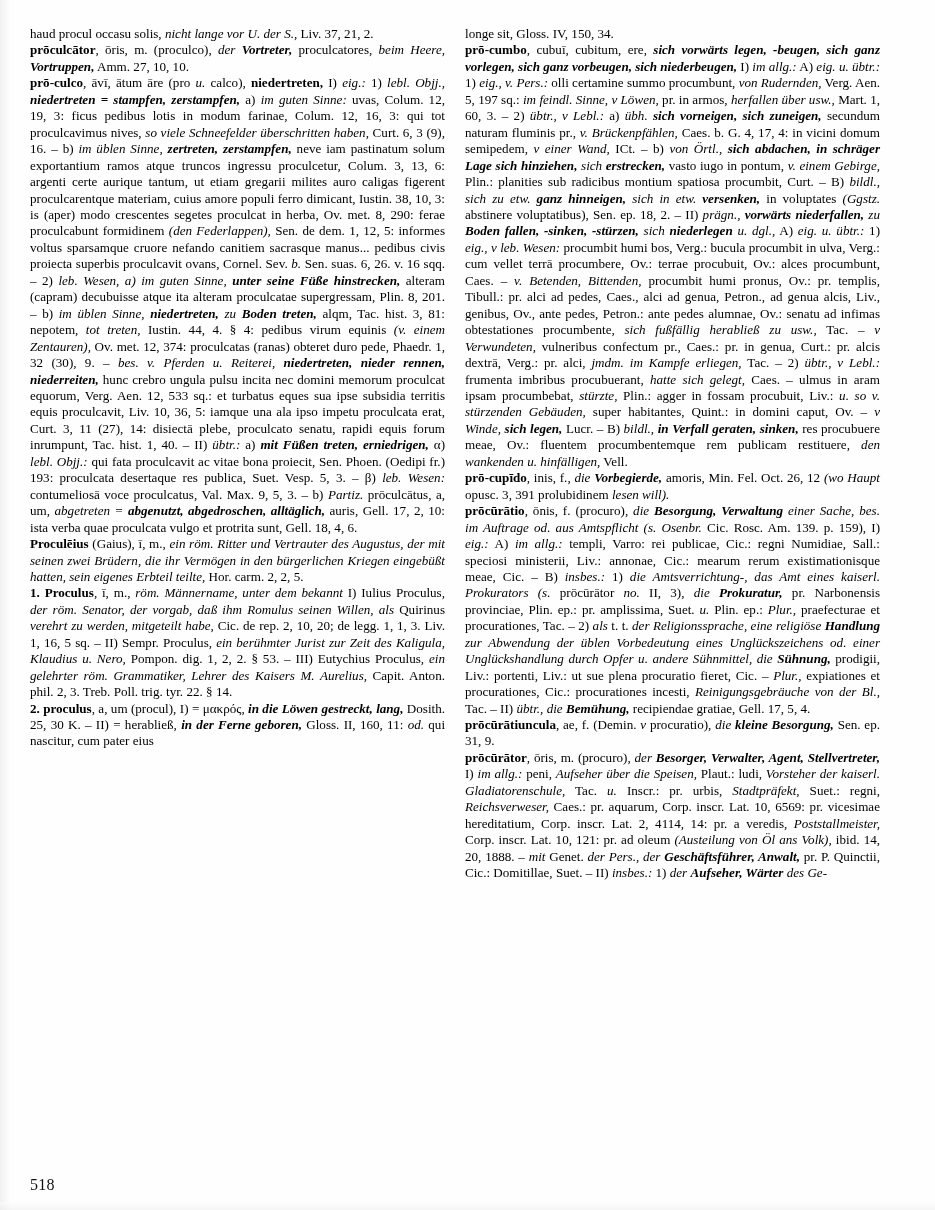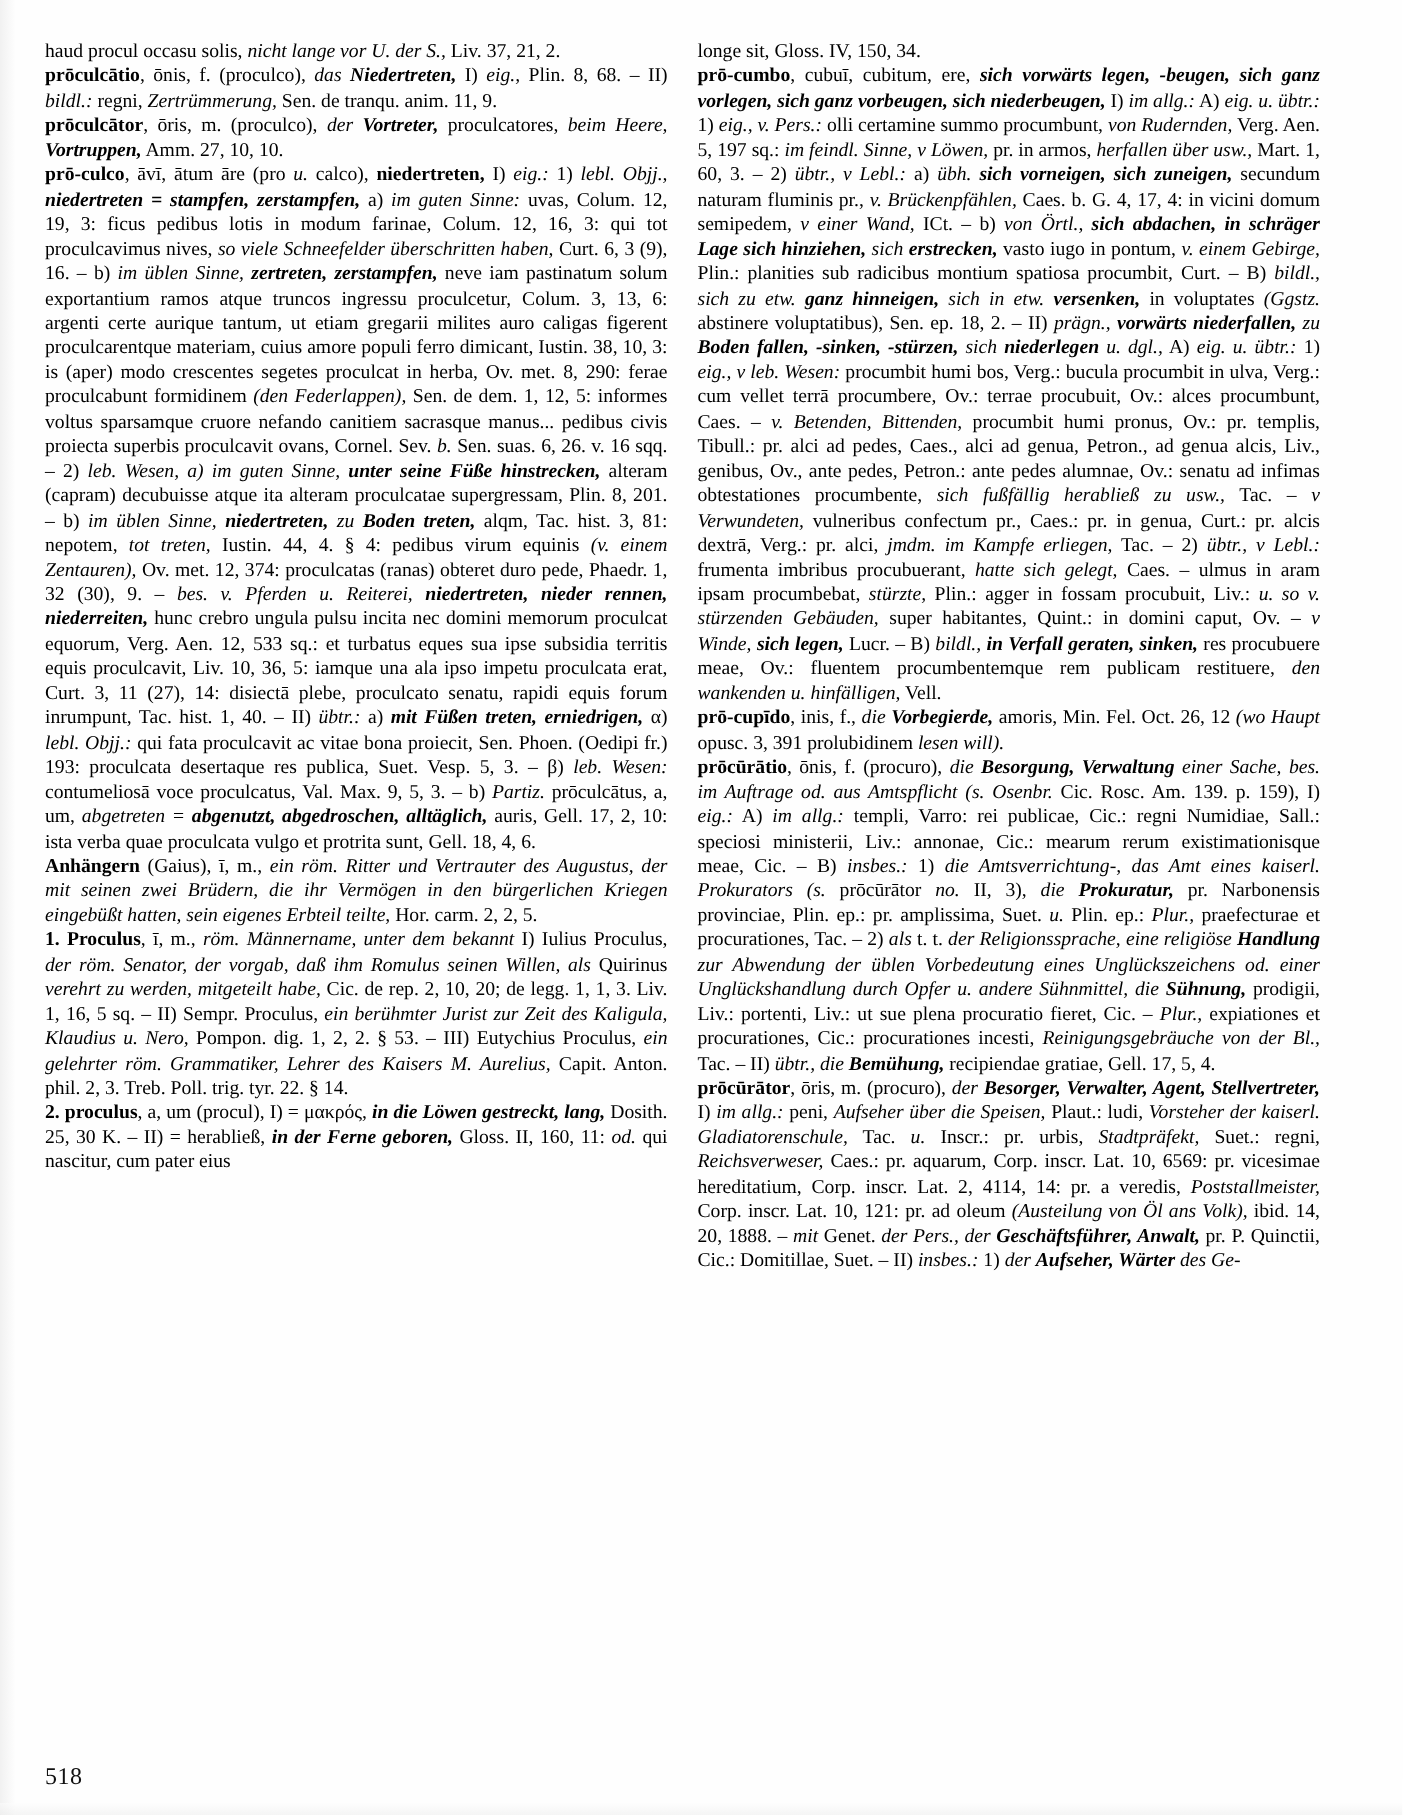--- a/index.html
+++ b/index.html
@@ -76,30 +76,30 @@
 </head>
 <body>
 
 <div id="page">
   <div id="edge-left"></div>
   <div id="edge-bottom"></div>
 
   <div id="columns">
     <div class="column" id="col-left">
         <p class="entry">haud procul occasu solis, <i>nicht lange vor U. der S.,</i> Liv. 37, 21, 2.</p>
-        <p class="entry"><b>prōculcātio</b>, ōnis, f. (proculco), <i>das <b>Niedertreten,</b></i> I) <i>eig.,</i> Plin. 8, 68. – II) <i>bildl.:</i> regni, <i>Zertrümmerung,</i> Sen. de tranqu. anim. 11, 9.</p>
         <p class="entry"><b>prōculcātor</b>, ōris, m. (proculco), <i>der <b>Vortreter,</b></i> proculcatores, <i>beim Heere, <b>Vortruppen,</b></i> Amm. 27, 10, 10.</p>
         <p class="entry"><b>prō-culco</b>, āvī, ātum āre (pro <i>u.</i> calco), <b>niedertreten,</b> I) <i>eig.:</i> 1) <i>lebl. Objj.,</i> <b><i>niedertreten = stampfen, zerstampfen,</i></b> a) <i>im guten Sinne:</i> uvas, Colum. 12, 19, 3: ficus pedibus lotis in modum farinae, Colum. 12, 16, 3: qui tot proculcavimus nives, <i>so viele Schneefelder überschritten haben,</i> Curt. 6, 3 (9), 16. – b) <i>im üblen Sinne,</i> <b><i>zertreten, zerstampfen,</i></b> neve iam pastinatum solum exportantium ramos atque truncos ingressu proculcetur, Colum. 3, 13, 6: argenti certe aurique tantum, ut etiam gregarii milites auro caligas figerent proculcarentque materiam, cuius amore populi ferro dimicant, Iustin. 38, 10, 3: is (aper) modo crescentes segetes proculcat in herba, Ov. met. 8, 290: ferae proculcabunt formidinem <i>(den Federlappen),</i> Sen. de dem. 1, 12, 5: informes voltus sparsamque cruore nefando canitiem sacrasque manus... pedibus civis proiecta superbis proculcavit ovans, Cornel. Sev. <i>b.</i> Sen. suas. 6, 26. v. 16 sqq. – 2) <i>leb. Wesen,</i> <i>a) im guten Sinne,</i> <b><i>unter seine Füße hinstrecken,</i></b> alteram (capram) decubuisse atque ita alteram proculcatae supergressam, Plin. 8, 201. – b) <i>im üblen Sinne,</i> <b><i>niedertreten,</i></b> <i>zu</i> <b><i>Boden treten,</i></b> alqm, Tac. hist. 3, 81: nepotem, <i>tot treten,</i> Iustin. 44, 4. § 4: pedibus virum equinis <i>(v. einem Zentauren),</i> Ov. met. 12, 374: proculcatas (ranas) obteret duro pede, Phaedr. 1, 32 (30), 9. – <i>bes. v. Pferden u. Reiterei,</i> <b><i>niedertreten, nieder rennen, niederreiten,</i></b> hunc crebro ungula pulsu incita nec domini memorum proculcat equorum, Verg. Aen. 12, 533 sq.: et turbatus eques sua ipse subsidia territis equis proculcavit, Liv. 10, 36, 5: iamque una ala ipso impetu proculcata erat, Curt. 3, 11 (27), 14: disiectā plebe, proculcato senatu, rapidi equis forum inrumpunt, Tac. hist. 1, 40. – II) <i>übtr.:</i> a) <b><i>mit Füßen treten, erniedrigen,</i></b> α) <i>lebl. Objj.:</i> qui fata proculcavit ac vitae bona proiecit, Sen. Phoen. (Oedipi fr.) 193: proculcata desertaque res publica, Suet. Vesp. 5, 3. – β) <i>leb. Wesen:</i> contumeliosā voce proculcatus, Val. Max. 9, 5, 3. – b) <i>Partiz.</i> prōculcātus, a, um, <i>abgetreten =</i> <b><i>abgenutzt, abgedroschen, alltäglich,</i></b> auris, Gell. 17, 2, 10: ista verba quae proculcata vulgo et protrita sunt, Gell. 18, 4, 6.</p>
-        <p class="entry"><b>Anhängern</b> (Gaius), ī, m., <i>ein röm. Ritter und Vertrauter des Augustus, der mit seinen zwei Brüdern, die ihr Vermögen in den bürgerlichen Kriegen eingebüßt hatten, sein eigenes Erbteil teilte,</i> Hor. carm. 2, 2, 5.</p>
+        <p class="entry"><b>Proculēius</b> (Gaius), ī, m., <i>ein röm. Ritter und Vertrauter des Augustus, der mit seinen zwei Brüdern, die ihr Vermögen in den bürgerlichen Kriegen eingebüßt hatten, sein eigenes Erbteil teilte,</i> Hor. carm. 2, 2, 5.</p>
         <p class="entry"><b>1. Proculus</b>, ī, m., <i>röm. Männername, unter dem bekannt</i> I) Iulius Proculus, <i>der röm. Senator, der vorgab, daß ihm Romulus seinen Willen, als</i> Quirinus <i>verehrt zu werden, mitgeteilt habe,</i> Cic. de rep. 2, 10, 20; de legg. 1, 1, 3. Liv. 1, 16, 5 sq. – II) Sempr. Proculus, <i>ein berühmter Jurist zur Zeit des Kaligula, Klaudius u. Nero,</i> Pompon. dig. 1, 2, 2. § 53. – III) Eutychius Proculus, <i>ein gelehrter röm. Grammatiker, Lehrer des Kaisers M. Aurelius,</i> Capit. Anton. phil. 2, 3. Treb. Poll. trig. tyr. 22. § 14.</p>
         <p class="entry"><b>2. proculus</b>, a, um (procul), I) = <span class="gk">μακρός</span>, <b><i>in die Löwen gestreckt, lang,</i></b> Dosith. 25, 30 K. – II) = <span class="gk">herabließ</span>, <b><i>in der Ferne geboren,</i></b> Gloss. II, 160, 11: <i>od.</i> qui nascitur, cum pater eius</p>
       </div>
     <div class="column" id="col-right">
         <p class="entry">longe sit, Gloss. IV, 150, 34.</p>
         <p class="entry"><b>prō-cumbo</b>, cubuī, cubitum, ere, <b><i>sich vorwärts legen, -beugen, sich ganz vorlegen, sich ganz vorbeugen, sich niederbeugen,</i></b> I) <i>im allg.:</i> A) <i>eig. u. übtr.:</i> 1) <i>eig., v. Pers.:</i> olli certamine summo procumbunt, <i>von Rudernden,</i> Verg. Aen. 5, 197 sq.: <i>im feindl. Sinne, v Löwen,</i> pr. in armos, <i>herfallen über usw.,</i> Mart. 1, 60, 3. – 2) <i>übtr., v Lebl.:</i> a) <i>übh.</i> <b><i>sich vorneigen, sich zuneigen,</i></b> secundum naturam fluminis pr., <i>v. Brückenpfählen,</i> Caes. b. G. 4, 17, 4: in vicini domum semipedem, <i>v einer Wand,</i> ICt. – b) <i>von Örtl.,</i> <b><i>sich abdachen, in schräger Lage sich hinziehen,</i></b> <i>sich <b>erstrecken,</b></i> vasto iugo in pontum, <i>v. einem Gebirge,</i> Plin.: planities sub radicibus montium spatiosa procumbit, Curt. – B) <i>bildl., sich zu etw.</i> <b><i>ganz hinneigen,</i></b> <i>sich in etw.</i> <b><i>versenken,</i></b> in voluptates <i>(Ggstz.</i> abstinere voluptatibus), Sen. ep. 18, 2. – II) <i>prägn.,</i> <b><i>vorwärts niederfallen,</i></b> <i>zu</i> <b><i>Boden fallen, -sinken, -stürzen,</i></b> <i>sich <b>niederlegen</b> u. dgl.,</i> A) <i>eig. u. übtr.:</i> 1) <i>eig., v leb. Wesen:</i> procumbit humi bos, Verg.: bucula procumbit in ulva, Verg.: cum vellet terrā procumbere, Ov.: terrae procubuit, Ov.: alces procumbunt, Caes. – <i>v. Betenden, Bittenden,</i> procumbit humi pronus, Ov.: pr. templis, Tibull.: pr. alci ad pedes, Caes., alci ad genua, Petron., ad genua alcis, Liv., genibus, Ov., ante pedes, Petron.: ante pedes alumnae, Ov.: senatu ad infimas obtestationes procumbente, <i>sich fußfällig herabließ zu usw.,</i> Tac. – <i>v Verwundeten,</i> vulneribus confectum pr., Caes.: pr. in genua, Curt.: pr. alcis dextrā, Verg.: pr. alci, <i>jmdm. im Kampfe erliegen,</i> Tac. – 2) <i>übtr., v Lebl.:</i> frumenta imbribus procubuerant, <i>hatte sich gelegt,</i> Caes. – ulmus in aram ipsam procumbebat, <i>stürzte,</i> Plin.: agger in fossam procubuit, Liv.: <i>u. so v. stürzenden Gebäuden,</i> super habitantes, Quint.: in domini caput, Ov. – <i>v Winde,</i> <b><i>sich legen,</i></b> Lucr. – B) <i>bildl.,</i> <b><i>in Verfall geraten, sinken,</i></b> res procubuere meae, Ov.: fluentem procumbentemque rem publicam restituere, <i>den wankenden u. hinfälligen,</i> Vell.</p>
         <p class="entry"><b>prō-cupīdo</b>, inis, f., <i>die <b>Vorbegierde,</b></i> amoris, Min. Fel. Oct. 26, 12 <i>(wo Haupt</i> opusc. 3, 391 prolubidinem <i>lesen will).</i></p>
         <p class="entry"><b>prōcūrātio</b>, ōnis, f. (procuro), <i>die <b>Besorgung, Verwaltung</b> einer Sache, bes. im Auftrage od. aus Amtspflicht (s. Osenbr.</i> Cic. Rosc. Am. 139. p. 159), I) <i>eig.:</i> A) <i>im allg.:</i> templi, Varro: rei publicae, Cic.: regni Numidiae, Sall.: speciosi ministerii, Liv.: annonae, Cic.: mearum rerum existimationisque meae, Cic. – B) <i>insbes.:</i> 1) <i>die Amtsverrichtung-, das Amt eines kaiserl. Prokurators (s.</i> prōcūrātor <i>no.</i> II, 3), <i>die <b>Prokuratur,</b></i> pr. Narbonensis provinciae, Plin. ep.: pr. amplissima, Suet. <i>u.</i> Plin. ep.: <i>Plur.,</i> praefecturae et procurationes, Tac. – 2) <i>als</i> t. t. <i>der Religionssprache, eine religiöse <b>Handlung</b> zur Abwendung der üblen Vorbedeutung eines Unglückszeichens od. einer Unglückshandlung durch Opfer u. andere Sühnmittel, die <b>Sühnung,</b></i> prodigii, Liv.: portenti, Liv.: ut sue plena procuratio fieret, Cic. – <i>Plur.,</i> expiationes et procurationes, Cic.: procurationes incesti, <i>Reinigungsgebräuche von der Bl.,</i> Tac. – II) <i>übtr., die <b>Bemühung,</b></i> recipiendae gratiae, Gell. 17, 5, 4.</p>
+        <p class="entry"><b>prōcūrātiuncula</b>, ae, f. (Demin. <i>v</i> procuratio), <i>die <b>kleine Besorgung,</b></i> Sen. ep. 31, 9.</p>
         <p class="entry"><b>prōcūrātor</b>, ōris, m. (procuro), <i>der <b>Besorger, Verwalter, Agent, Stellvertreter,</b></i> I) <i>im allg.:</i> peni, <i>Aufseher über die Speisen,</i> Plaut.: ludi, <i>Vorsteher der kaiserl. Gladiatorenschule,</i> Tac. <i>u.</i> Inscr.: pr. urbis, <i>Stadtpräfekt,</i> Suet.: regni, <i>Reichsverweser,</i> Caes.: pr. aquarum, Corp. inscr. Lat. 10, 6569: pr. vicesimae hereditatium, Corp. inscr. Lat. 2, 4114, 14: pr. a veredis, <i>Poststallmeister,</i> Corp. inscr. Lat. 10, 121: pr. ad oleum <i>(Austeilung von Öl ans Volk),</i> ibid. 14, 20, 1888. – <i>mit</i> Genet. <i>der Pers., der <b>Geschäftsführer, Anwalt,</b></i> pr. P. Quinctii, Cic.: Domitillae, Suet. – II) <i>insbes.:</i> 1) <i>der <b>Aufseher, Wärter</b> des Ge-</i></p>
       </div>
   </div>
 
   <div id="folio">518</div>
 </div>
 
 </body></html>

